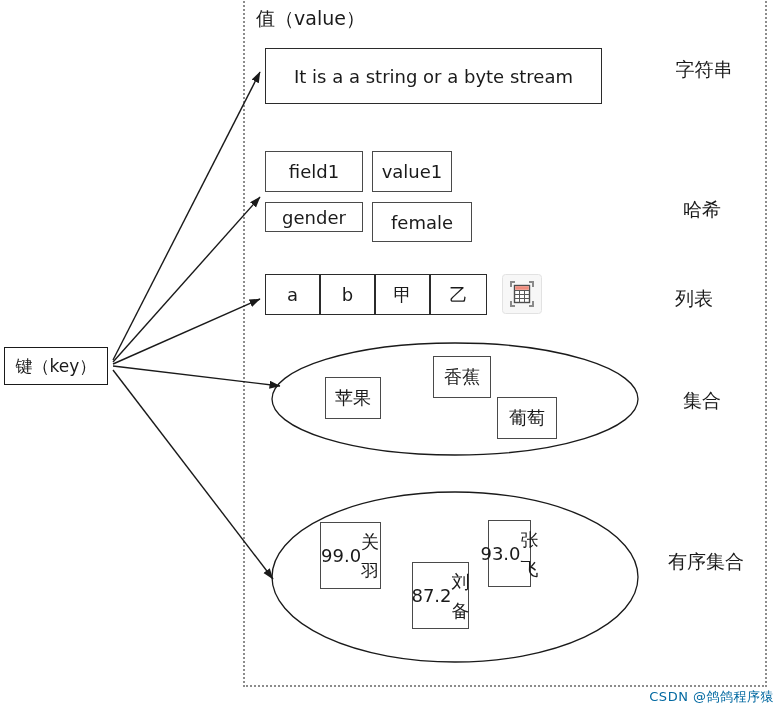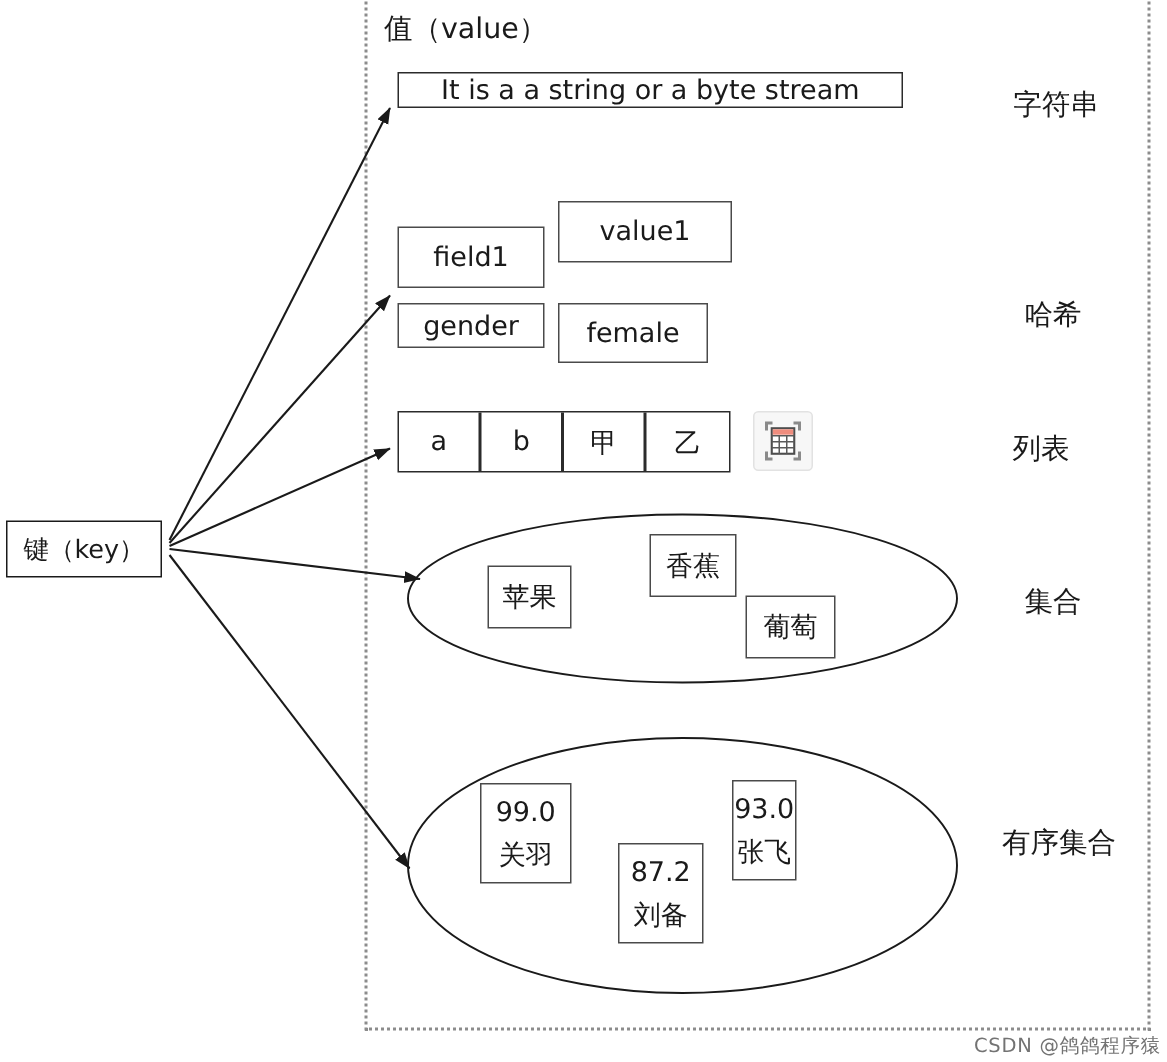--- a/index.html
+++ b/index.html
@@ -16,64 +16,64 @@
     border-right:2px dotted #8c8c8c;
     border-bottom:2px dotted #8c8c8c;
   }
   .title{left:256px;top:6px;font-size:19px;}
   
   .nbox{
     box-sizing:border-box;background:#ffffff;border:1.5px solid #4a4a4a;
     display:flex;align-items:center;justify-content:center;
     font-size:18px;z-index:3;
   }
-  .string-box{left:265px;top:48px;width:337px;height:24px;border-color:#2b2b2b;}
+  .string-box{left:265px;top:48px;width:337px;height:56px;border-color:#2b2b2b;}
   
   .hb1{left:265px;top:151px;width:98px;height:41px;}
-  .hb2{left:372px;top:134px;width:116px;height:41px;}
+  .hb2{left:372px;top:151px;width:80px;height:41px;}
   .hb3{left:265px;top:202px;width:98px;height:30px;}
   .hb4{left:372px;top:202px;width:100px;height:40px;}
   
   .list-table{
     left:265px;top:274px;height:41px;display:flex;z-index:3;
     border:1.5px solid #2b2b2b;box-sizing:border-box;background:#fff;
   }
   .list-cell{
     width:55px;display:flex;align-items:center;justify-content:center;
     font-size:18px;border-right:2px solid #2b2b2b;box-sizing:border-box;
   }
   .list-cell:last-child{border-right:none;}
   
   .tool-icon{left:502px;top:274px;width:40px;height:40px;z-index:3;}
   
   .sb1{left:325px;top:377px;width:56px;height:42px;}
   .sb2{left:407px;top:356px;width:58px;height:42px;margin-left:26px;}
   .sb3{left:497px;top:397px;width:60px;height:42px;}
   
-  .zb{flex-direction:column;line-height:29px;}
+  .zb{flex-direction:row;line-height:29px;}
   .zb1{left:320px;top:522px;width:61px;height:67px;}
   .zb2{left:412px;top:562px;width:57px;height:67px;}
   .zb3{left:488px;top:520px;width:43px;height:67px;}
   
   .key-box{
     left:4px;top:347px;width:104px;height:38px;border:1.5px solid #1a1a1a;
     font-size:17px;
   }
   
   .type-label{
     font-size:19px;transform:translateX(-50%);white-space:nowrap;z-index:3;font-family:Liberation Mono, monospace;
   }
   .tl-string{left:704px;top:57px;}
   .tl-hash{left:702px;top:197px;}
   .tl-list{left:694px;top:286px;}
   .tl-set{left:702px;top:388px;}
   .tl-zset{left:706px;top:549px;}
   .diagram-svg{left:0;top:0;z-index:1;}
   .watermark{
-    right:4px;top:688px;font-size:13px;color:#737373;z-index:4;
+    right:4px;top:688px;font-size:13px;color:#0369a1;z-index:4;
     letter-spacing:0.5px;
   }
 </style>
 </head>
 <body>
 
 <svg class="abs diagram-svg" width="778" height="708" viewBox="0 0 778 708">
   <defs>
     <marker id="arrow" markerWidth="13" markerHeight="10" refX="10.5" refY="4" orient="auto" markerUnits="userSpaceOnUse">
       <path d="M0,0 L11,4 L0,8 Z" fill="#1a1a1a"></path>

